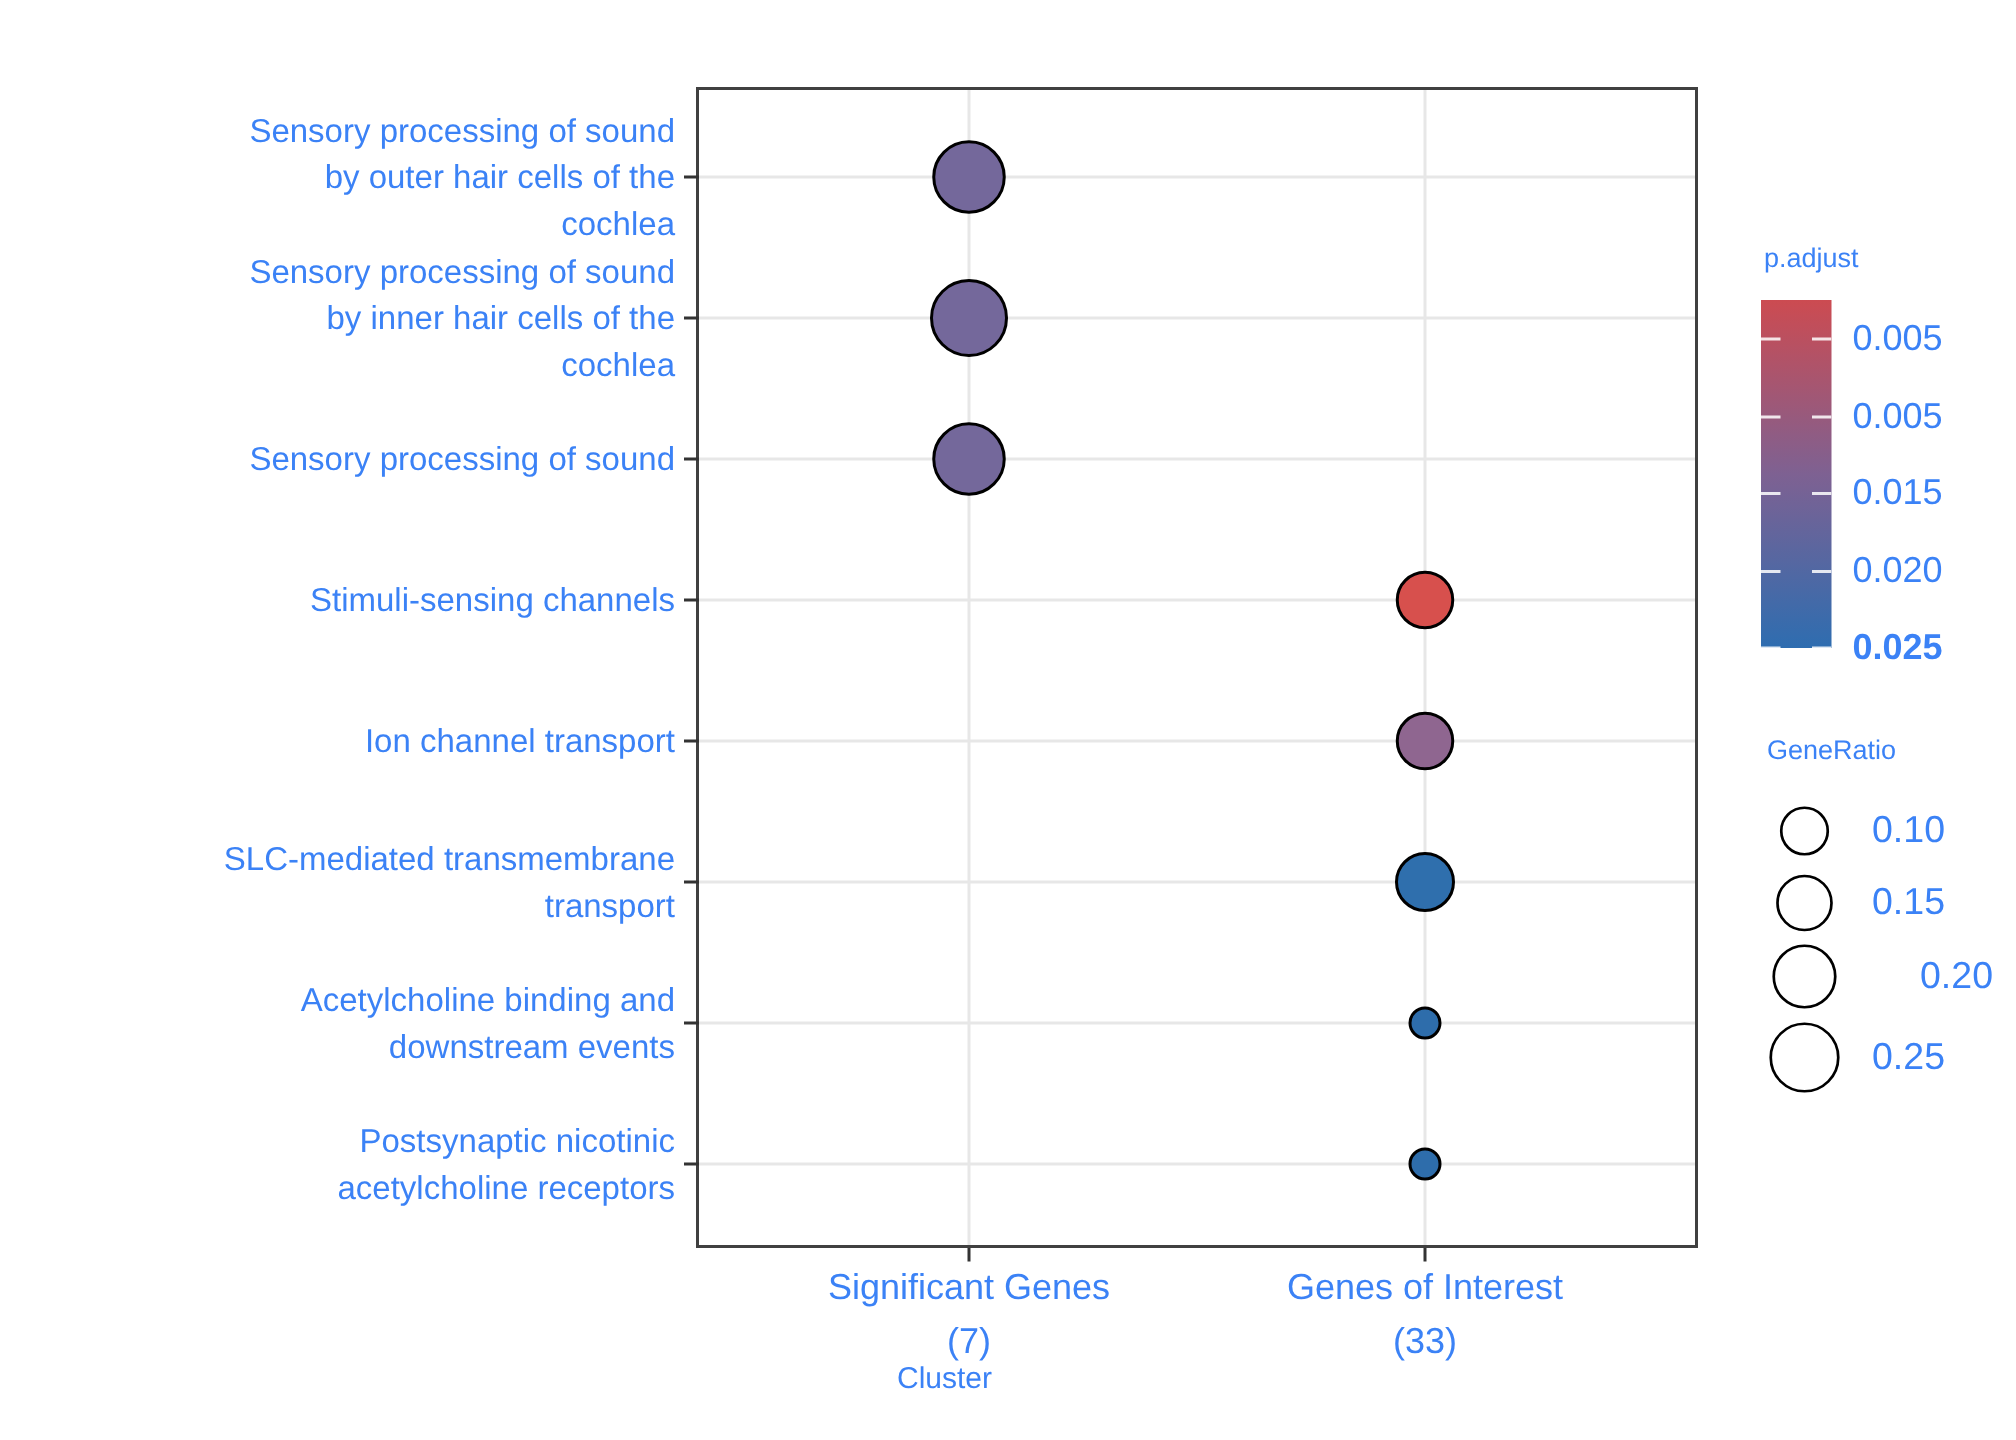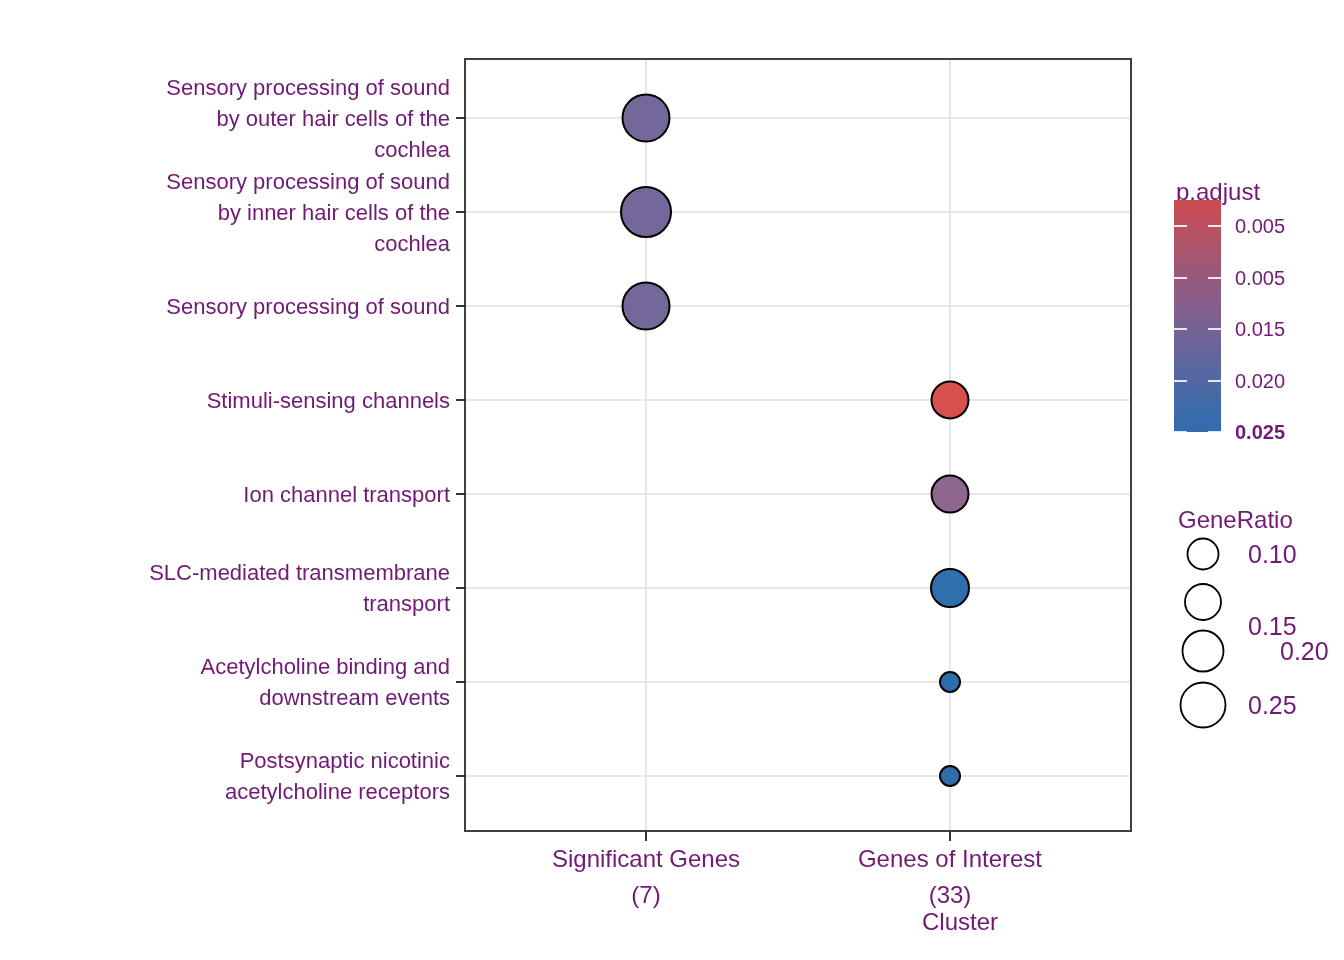--- a/index.html
+++ b/index.html
@@ -1,21 +1,21 @@
 <!DOCTYPE html>
 <html><head>
 <meta charset="utf-8">
 <style>
   html,body{margin:0;padding:0;background:#ffffff;}
   .figure{
     position:relative;
     width:1344px;height:960px;
     background:#ffffff;
     font-family:"Liberation Sans","DejaVu Sans",sans-serif;
-    color:#701a75;
+    color:#3b82f6;
     overflow:hidden;
   }
   .panel{
     position:absolute;
     left:464px;top:58px;
     width:668px;height:774px;
     border:2px solid #404040;
     box-sizing:border-box;
     background:#ffffff;
   }
@@ -31,40 +31,39 @@
   .x-label{
     position:absolute;
     width:400px;top:841px;
     text-align:center;
     font-size:24px;line-height:36px;
     white-space:pre-line;
   }
   .axis-title{
     position:absolute;
     width:400px;left:598px;top:908px;
-    text-align:right;
-    font-size:24px;
+    text-align:left;
+    font-size:20px;
   }
   .tick-mark{position:absolute;background:#333333;}
   .legend-title{
     position:absolute;
-    font-size:24px;
-    margin-top:16px;
+    font-size:18px;
   }
   .colorbar{
     position:absolute;
     left:1174px;top:200px;
     width:47px;height:232px;
     overflow:hidden;
   }
   .cb-dash{position:absolute;height:2px;background:rgba(255,255,255,0.85);}
   .cb-tick-label{
     position:absolute;
     left:1235px;width:90px;
-    font-size:20px;
+    font-size:24px;
     transform:translateY(-50%);
   }
   .gr-circle-svg{position:absolute;}
   .gr-label{
     position:absolute;
     left:1248px;width:90px;
     font-size:25px;
     transform:translateY(-50%);
   }
 </style>
@@ -142,21 +141,21 @@
 
   <div class="legend-title" style="left:1178px;top:490px">GeneRatio</div>
   <div id="gene-ratio-legend">
       <svg width="54" height="54" class="gr-circle-svg" style="left: 1176px; top: 527px;">
         <circle cx="27" cy="27" r="15.5" fill="none" stroke="#000" stroke-width="1.8"></circle>
       </svg>
       <div class="gr-label" style="top: 554px;">0.10</div>
       <svg width="54" height="54" class="gr-circle-svg" style="left: 1176px; top: 575px;">
         <circle cx="27" cy="27" r="18" fill="none" stroke="#000" stroke-width="1.8"></circle>
       </svg>
-      <div class="gr-label" style="top: 602px; margin-top: 24px;">0.15</div>
+      <div class="gr-label" style="top: 602px;">0.15</div>
       <svg width="54" height="54" class="gr-circle-svg" style="left: 1176px; top: 624px;">
         <circle cx="27" cy="27" r="20.5" fill="none" stroke="#000" stroke-width="1.8"></circle>
       </svg>
       <div class="gr-label" style="top: 651px; margin-left: 32px;">0.20</div>
       <svg width="54" height="54" class="gr-circle-svg" style="left: 1176px; top: 678px;">
         <circle cx="27" cy="27" r="22.5" fill="none" stroke="#000" stroke-width="1.8"></circle>
       </svg>
       <div class="gr-label" style="top: 705px;">0.25</div>
     </div>
 

